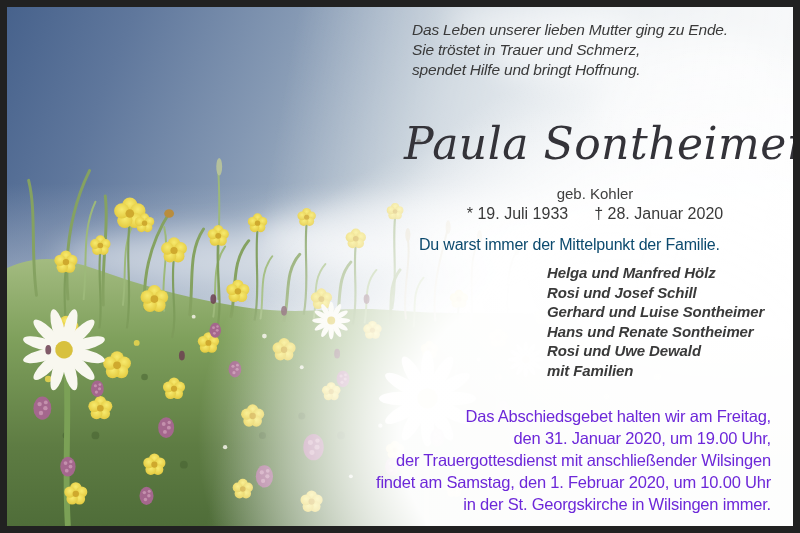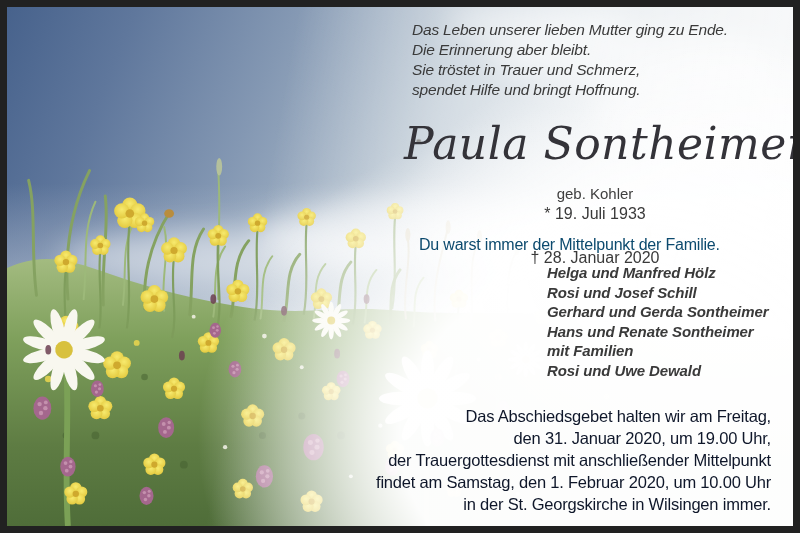--- a/index.html
+++ b/index.html
@@ -28,29 +28,29 @@
   .verse{
     position:absolute;left:405px;top:13px;
     font-style:italic;font-size:15.5px;line-height:20px;letter-spacing:-0.2px;color:#3a3a3a;
   }
   .name-block{position:absolute;left:397px;top:112px;width:382px;text-align:center;}
   .name{
     font-family:"DejaVu Serif",serif;font-style:italic;font-weight:normal;
     font-size:44px;line-height:50px;color:#343339;letter-spacing:.5px;white-space:nowrap;
   }
   .maiden{font-size:15px;margin-top:16px;color:#404040;}
-  .dates{display:flex;justify-content:center;gap:26px;font-size:16px;margin-top:3px;color:#3a3a3a;flex-direction:column;}
+  .dates{display:flex;justify-content:center;gap:26px;font-size:16px;margin-top:3px;color:#3a3a3a;}
   .tribute{position:absolute;left:412px;top:229px;font-size:16px;letter-spacing:-0.2px;color:#0c4a6e;}
   .family{
     position:absolute;left:540px;top:256px;
     font-weight:bold;font-style:italic;font-size:15px;line-height:19.5px;letter-spacing:-0.1px;color:#3a3a3a;
   }
   .service{
     position:absolute;right:22px;top:398px;text-align:right;
-    font-size:16.5px;line-height:22px;letter-spacing:-0.2px;color:#0f172a;white-space:nowrap;
+    font-size:16.5px;line-height:22px;letter-spacing:-0.2px;color:#6d28d9;white-space:nowrap;
   }
 </style>
 </head>
 <body>
 
 <div class="frame">
 
   <div class="photo">
     <svg class="photo-svg" viewBox="0 0 800 533" preserveAspectRatio="none" aria-hidden="true">
       <defs>
@@ -243,47 +243,46 @@
       </g>
     </svg>
   </div>
 
   <div class="fade"></div>
 
   <div class="content">
 
     <div class="verse">
       <div>Das Leben unserer lieben Mutter ging zu Ende.</div>
-      <div>Die Erinnerung aber bleibt.</div>
       <div>Sie tröstet in Trauer und Schmerz,</div>
       <div>spendet Hilfe und bringt Hoffnung.</div>
     </div>
 
     <div class="name-block">
       <div class="name">Paula Sontheimer</div>
       <div class="maiden">geb. Kohler</div>
       <div class="dates">
         <span>* 19. Juli 1933</span>
         <span>† 28. Januar 2020</span>
       </div>
     </div>
 
     <div class="tribute">Du warst immer der Mittelpunkt der Familie.</div>
 
     <div class="family">
       <div>Helga und Manfred Hölz</div>
       <div>Rosi und Josef Schill</div>
-      <div>Gerhard und Gerda Sontheimer</div>
+      <div>Gerhard und Luise Sontheimer</div>
       <div>Hans und Renate Sontheimer</div>
+      <div>Rosi und Uwe Dewald</div>
       <div>mit Familien</div>
-      <div>Rosi und Uwe Dewald</div>
     </div>
 
     <div class="service">
       <div>Das Abschiedsgebet halten wir am Freitag,</div>
       <div>den 31. Januar 2020, um 19.00 Uhr,</div>
-      <div>der Trauergottesdienst mit anschließender Mittelpunkt</div>
+      <div>der Trauergottesdienst mit anschließender Wilsingen</div>
       <div>findet am Samstag, den 1. Februar 2020, um 10.00 Uhr</div>
       <div>in der St. Georgskirche in Wilsingen immer.</div>
     </div>
 
   </div>
 </div>
 
 </body></html>

